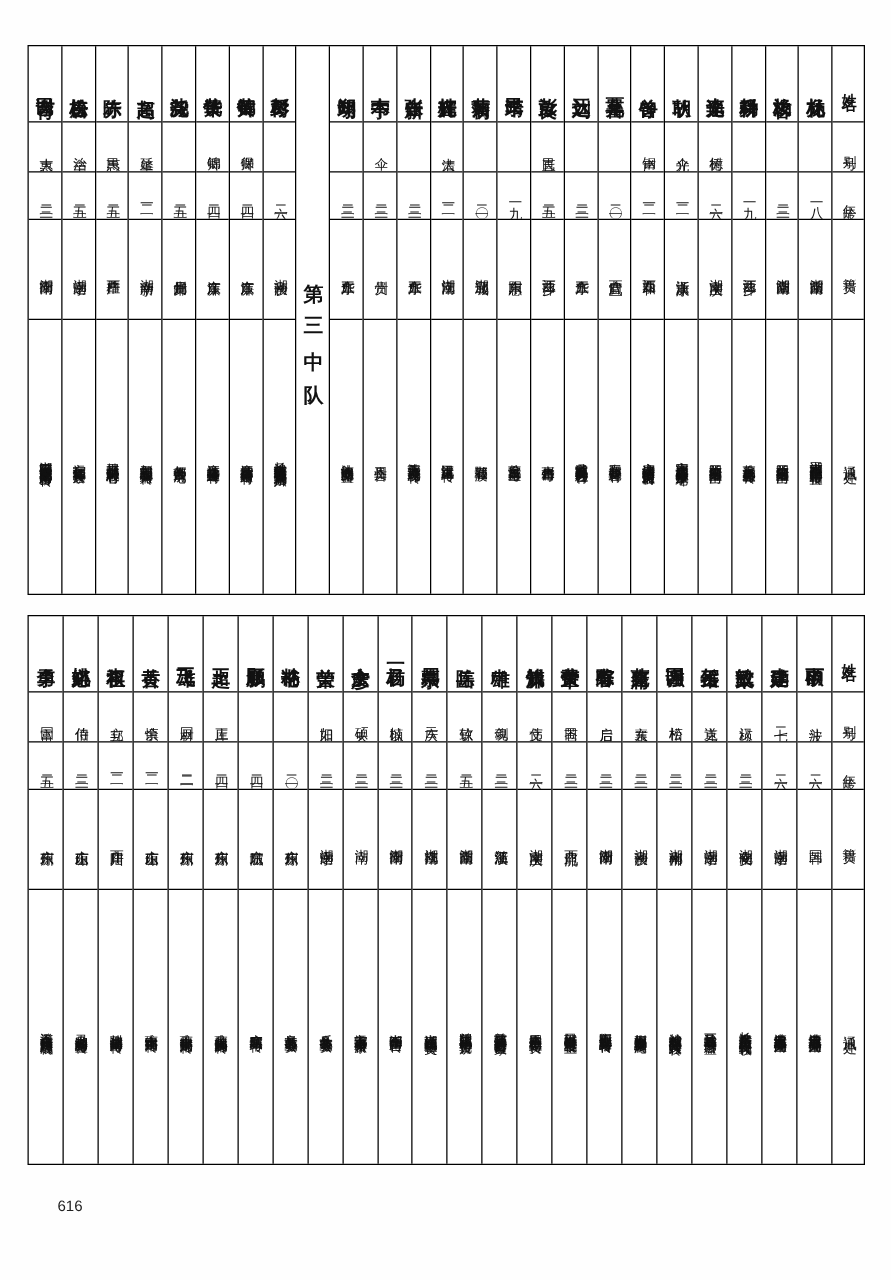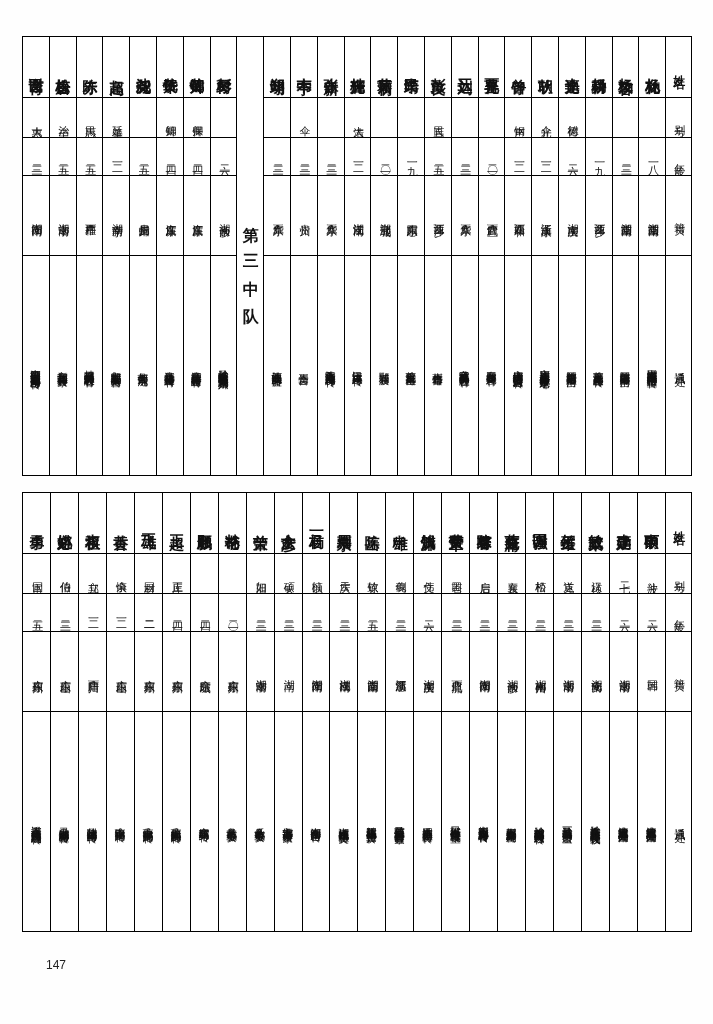--- a/index.html
+++ b/index.html
@@ -934,14 +934,14 @@
         </div>
         <div class="cell native">
           <span class="vtext">籍贯</span>
         </div>
         <div class="cell addr">
           <span class="vtext">通讯处</span>
         </div>
       </div>
     </div>
 
-  <div class="page-number">147</div>
+  <div class="page-number">616</div>
 </div>
 
 </body></html>

